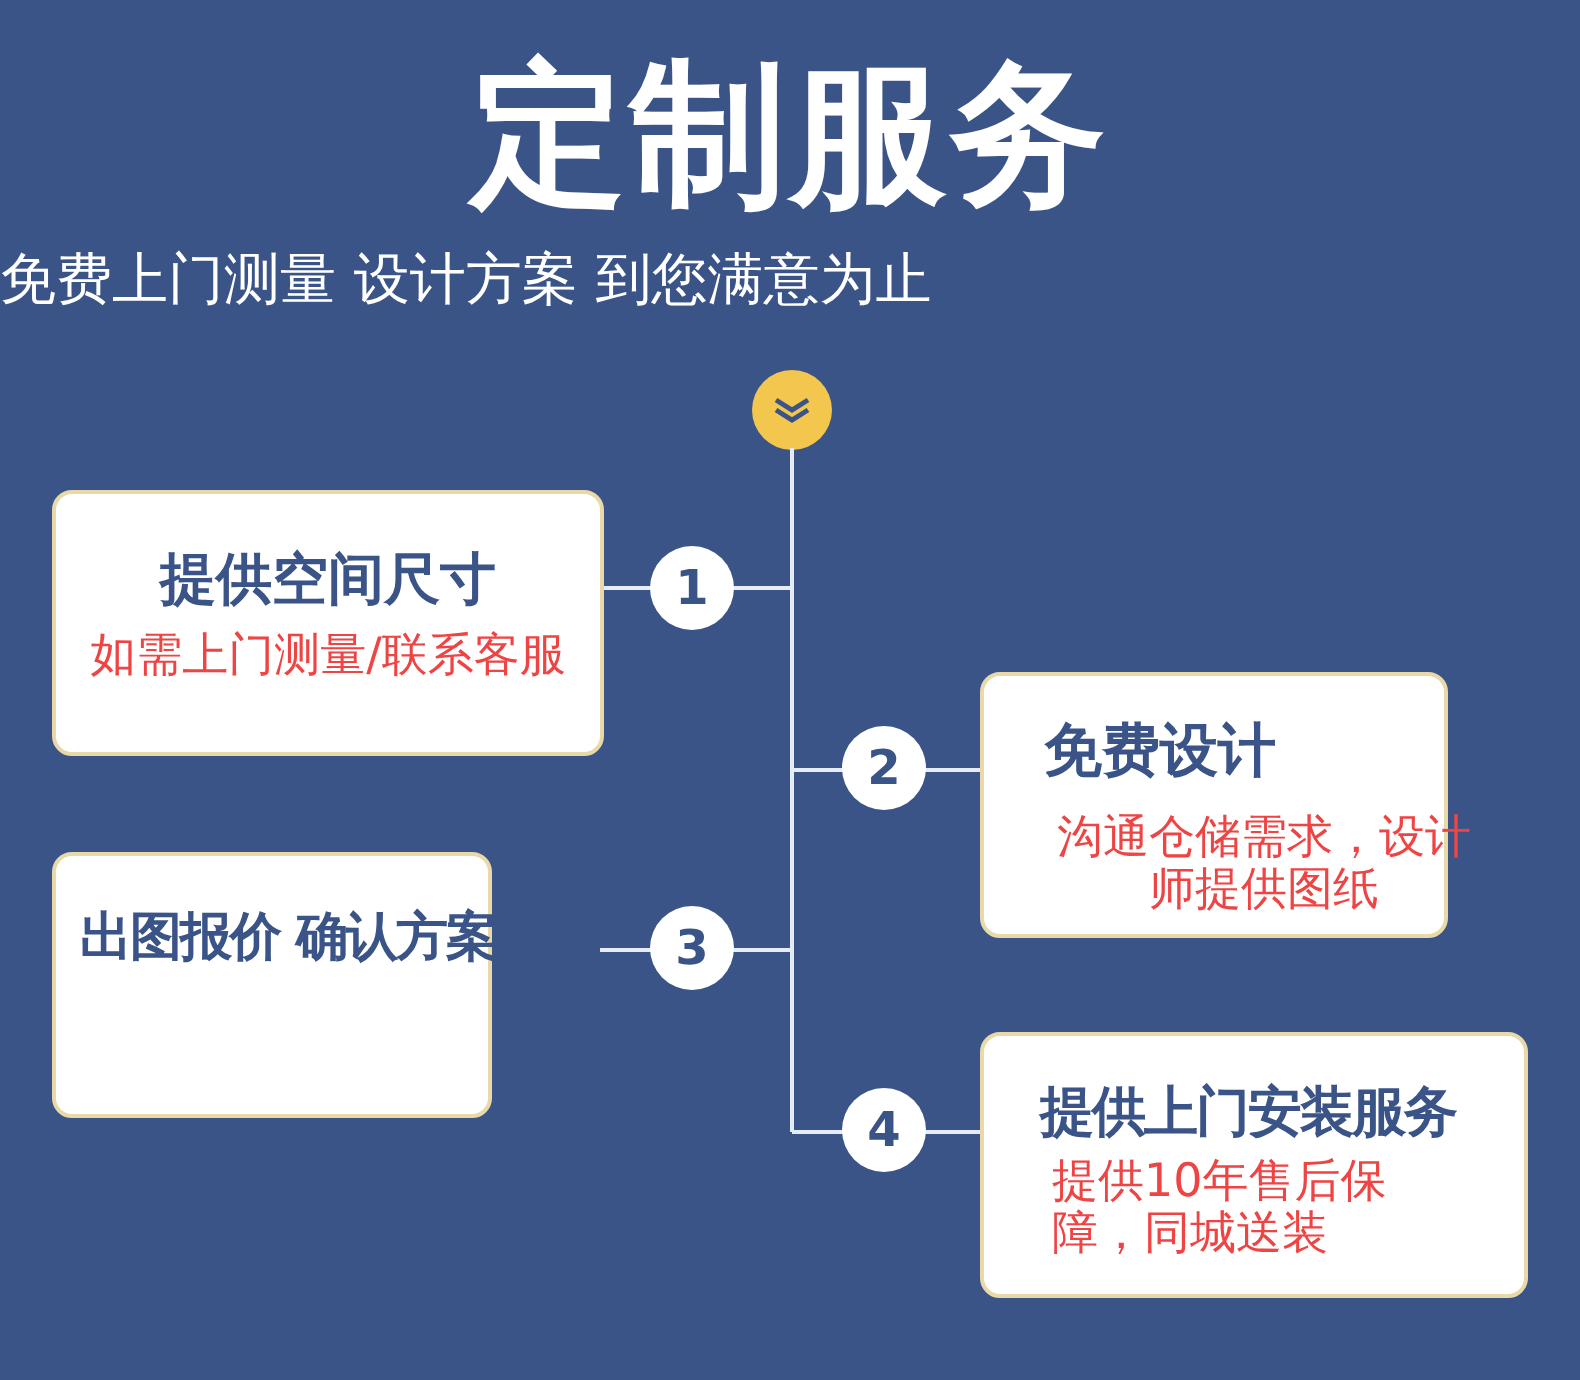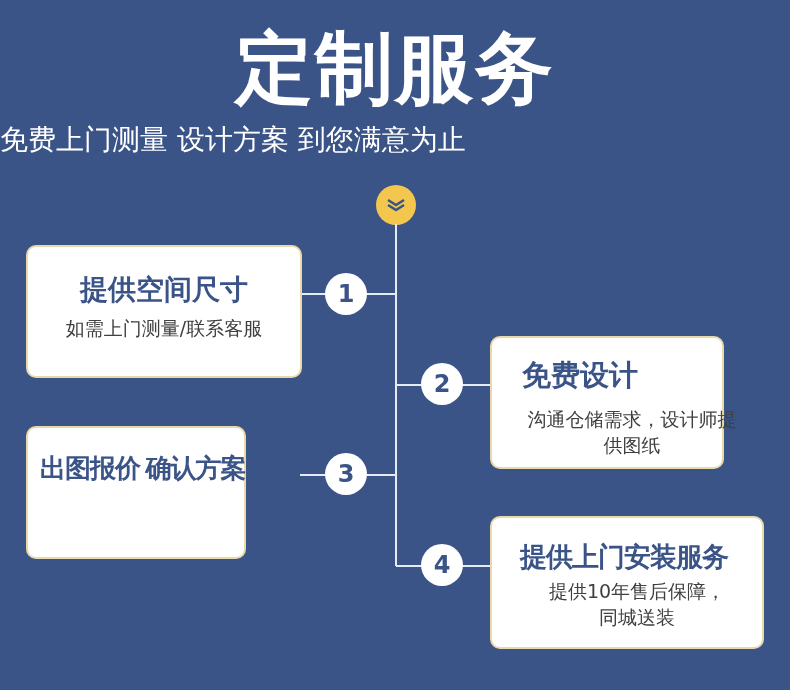--- a/index.html
+++ b/index.html
@@ -4,22 +4,22 @@
 <style>
   html, body { margin:0; padding:0; }
   body { width:790px; height:690px; background:#3b5488; position:relative; overflow:hidden; font-family:"DejaVu Sans", sans-serif; }
   .title { position:absolute; left:0; width:790px; top:20px; text-align:center; color:#fff; font-size:78px; font-weight:bold; letter-spacing:2px; line-height:96px; }
   .subtitle { position:absolute; left:0; width:790px; top:122px; text-align:left; color:#fff; font-size:28px; line-height:36px; }
   .badge { position:absolute; left:376px; top:185px; width:40px; height:40px; border-radius:50%; background:#f3c64e; display:flex; align-items:center; justify-content:center; }
   .vline { position:absolute; left:395px; top:224px; width:2px; height:342px; background:#e6ecf6; }
   .hline { position:absolute; height:2px; background:#e6ecf6; }
   .num { position:absolute; width:42px; height:42px; border-radius:50%; background:#fff; color:#3b5488; font-weight:bold; font-size:24px; display:flex; align-items:center; justify-content:center; }
   .card { position:absolute; background:#fff; border-radius:10px; border:2px solid #e9d9a8; box-sizing:border-box; color:#3b5488; }
-  .card .h { font-weight:bold; font-size:27px; line-height:34px; white-space:nowrap;font-family:Liberation Serif, serif; }
-  .card .d { font-size:19px; line-height:26px; color:#404040; }
+  .card .h { font-weight:bold; font-size:27px; line-height:34px; white-space:nowrap; }
+  .card .d { font-size:23px; line-height:26px; color:#ef4444; }
 </style>
 </head>
 <body>
 
 <div class="title">定制服务</div>
 <div class="subtitle">免费上门测量 设计方案 到您满意为止</div>
 
 <div class="badge">
   <svg width="22" height="16" viewBox="0 0 22 16">
     <polyline points="3,3 11,8 19,3" fill="none" stroke="#3b5488" stroke-width="2.5"></polyline>
@@ -48,14 +48,14 @@
   <div class="h" style="font-size:29px;">免费设计</div>
   <div class="d" style="margin-top:14px; width:220px;text-align:center;">沟通仓储需求，设计师提供图纸</div>
 </div>
 
 <div class="card" style="left:26px; top:426px; width:220px; height:133px; padding:24px 10px 0 12px;">
   <div class="h" style="font-size:26px; letter-spacing:-1px;">出图报价 确认方案</div>
 </div>
 
 <div class="card" style="left:490px; top:516px; width:274px; height:133px; padding:22px 8px 0 28px;">
   <div class="h" style="font-size:27px; letter-spacing:-1px;">提供上门安装服务</div>
-  <div class="d" style="margin-top:4px; margin-left:22px; width:190px;text-align:center;">提供10年售后保障，同城送装</div>
+  <div class="d" style="margin-top:4px; margin-left:6px; width:190px;">提供10年售后保障，同城送装</div>
 </div>
 
 </body></html>

